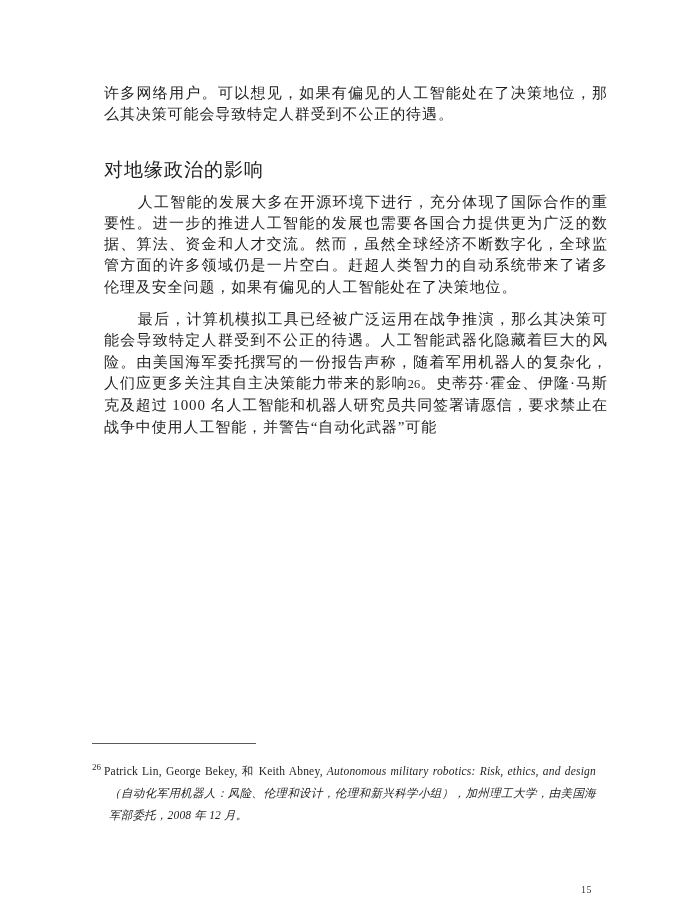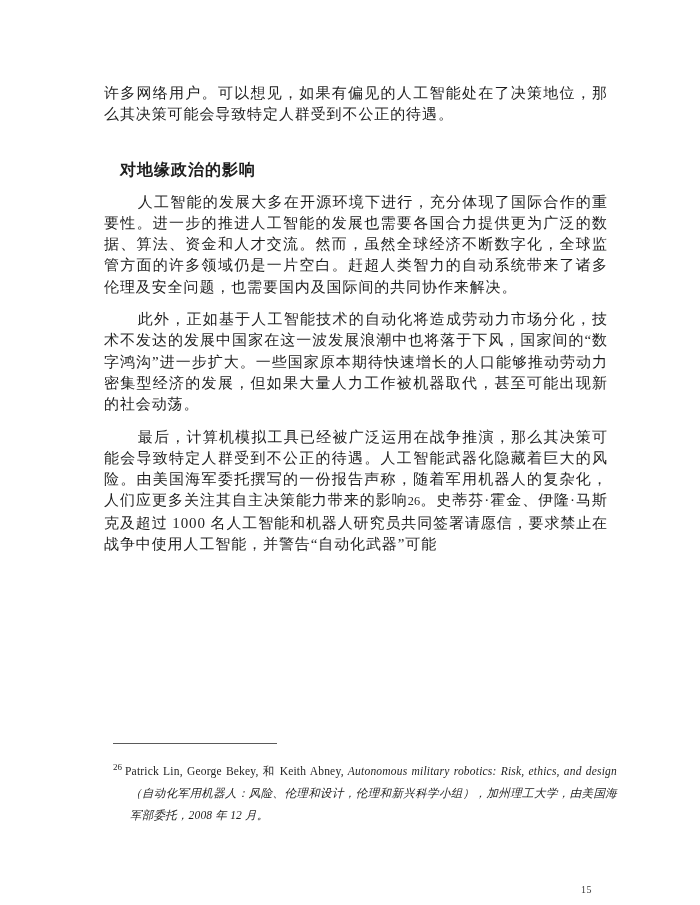--- a/index.html
+++ b/index.html
@@ -27,33 +27,33 @@
     font-size: 15px;
     line-height: 21.3px;
     letter-spacing: 0.9px;
     text-align: justify;
     text-indent: 2.25em;
   }
   .para.continuation {
     text-indent: 0;
   }
   .section-heading {
-    margin: 34px 0 12px 16px;
-    font-size: 16px;
+    margin: 34px 0 12px 0;
+    font-size: 19px;
     line-height: 20px;
-    font-weight: bold;
+    font-weight: normal;
     letter-spacing: 1px;
   }
   .inline-ref {
     font-size: 0.82em;
     letter-spacing: 0;
   }
   .footnote-area {
     position: absolute;
-    left: 113px;
+    left: 92px;
     top: 743px;
     width: 504px;
   }
   .footnote-rule {
     width: 164px;
     height: 1px;
     background: #5a5a5a;
     margin: 0 0 16px 0;
   }
   .footnote {
@@ -91,23 +91,22 @@
 
 <div class="page">
 
   <main class="content">
 
     <p class="para continuation">许多网络用户。可以想见，如果有偏见的人工智能处在了决策地位，那么其决策可能会导致特定人群受到不公正的待遇。</p>
 
 
     <h2 class="section-heading">对地缘政治的影响</h2>
 
-    <p class="para">人工智能的发展大多在开源环境下进行，充分体现了国际合作的重要性。进一步的推进人工智能的发展也需要各国合力提供更为广泛的数据、算法、资金和人才交流。然而，虽然全球经济不断数字化，全球监管方面的许多领域仍是一片空白。赶超人类智力的自动系统带来了诸多伦理及安全问题，也需要国内及国际间的共同协作来解决。</p>
+    <p class="para">人工智能的发展大多在开源环境下进行，充分体现了国际合作的重要性。进一步的推进人工智能的发展也需要各国合力提供更为广泛的数据、算法、资金和人才交流。然而，虽然全球经济不断数字化，全球监管方面的许多领域仍是一片空白。赶超人类智力的自动系统带来了诸多伦理及安全问题，如果有偏见的人工智能处在了决策地位。</p>
 
-    <p class="para">此外，正如基于人工智能技术的自动化将造成劳动力市场分化，技术不发达的发展中国家在这一波发展浪潮中也将落于下风，国家间的“数字鸿沟”进一步扩大。一些国家原本期待快速增长的人口能够推动劳动力密集型经济的发展，但如果大量人力工作被机器取代，甚至可能出现新的社会动荡。</p>
 
     <p class="para"><span>最后，计算机模拟工具已经被广泛运用在战争推演，那么其决策可能会导致特定人群受到不公正的待遇。人工智能武器化隐藏着巨大的风险。由美国海军委托撰写的一份报告声称，随着军用机器人的复杂化，人们应更多关注其自主决策能力带来的影响</span><span class="inline-ref">26</span><span>。史蒂芬·霍金、伊隆·马斯克及超过 1000 名人工智能和机器人研究员共同签署请愿信，要求禁止在战争中使用人工智能，并警告“自动化武器”可能</span></p>
 
   </main>
 
   <footer class="footnote-area">
 
     <div class="footnote-rule"></div>
 
     <div class="footnote"><sup class="fn-marker">26</sup><span>Patrick Lin, George Bekey, 和 Keith Abney, </span><span class="fn-title">Autonomous military robotics: Risk, ethics, and design</span><span class="fn-cjk">（自动化军用机器人：风险、伦理和设计，伦理和新兴科学小组），加州理工大学，由美国海军部委托，2008 年 12 月。</span></div>

